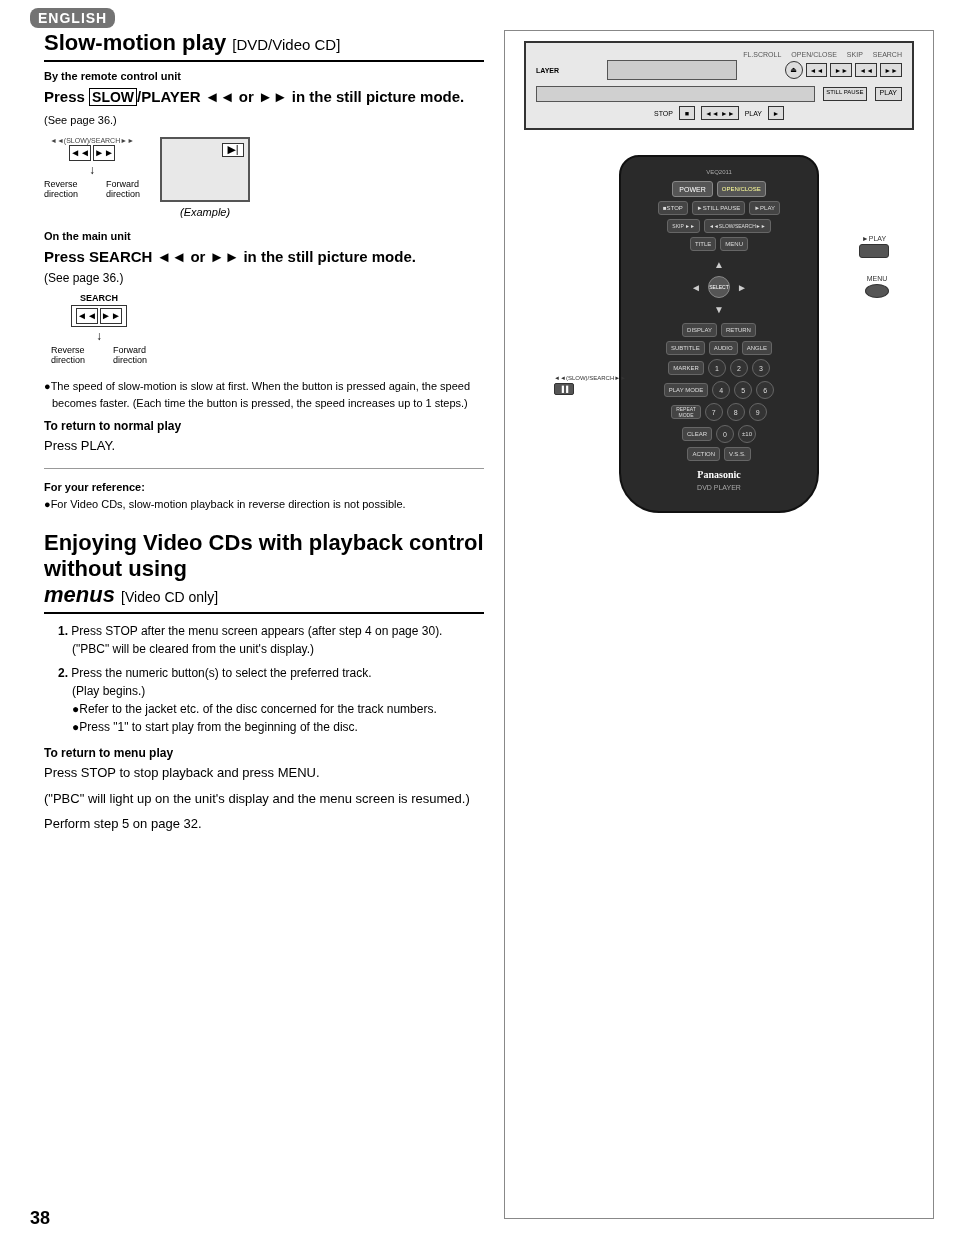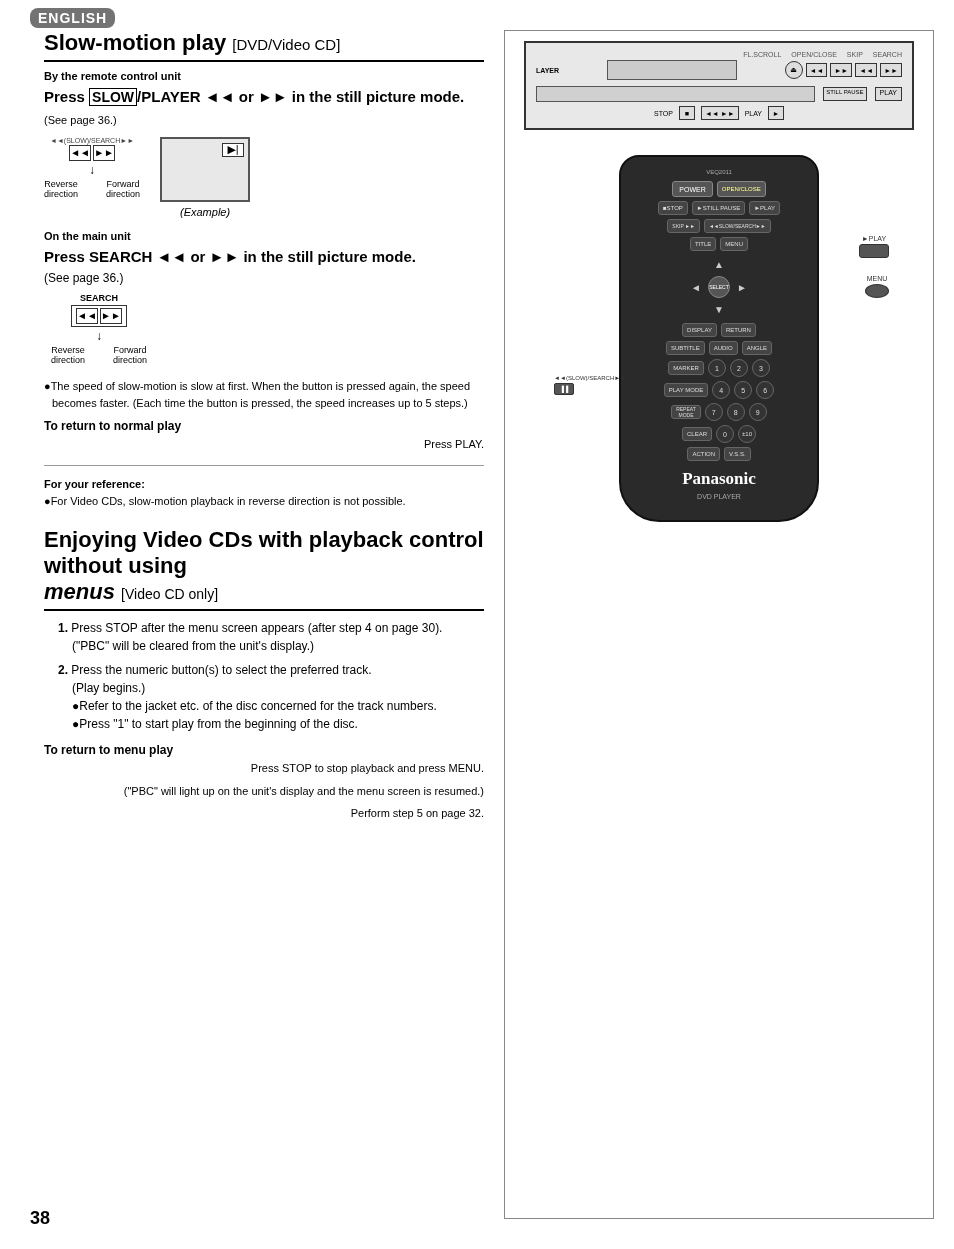--- a/index.html
+++ b/index.html
@@ -165,24 +165,23 @@
     }
 
     .bold-label {
       font-weight: bold;
       font-size: 12px;
       margin-bottom: 3px;
       margin-top: 8px;
     }
 
     .normal-text {
-      font-size: 11px;
+      font-size: 13px;
       line-height: 1.5;
       margin-bottom: 6px;
-      text-align: right;
     }
 
     hr.divider {
       border: none;
       border-top: 1px solid #999;
       margin: 12px 0;
     }
 
     .for-reference {
       font-size: 11px;
@@ -513,21 +512,21 @@
       font-size: 7px;
       width: 18px;
       height: 18px;
       display: flex;
       align-items: center;
       justify-content: center;
     }
 
     .remote-brand {
       color: #fff;
-      font-size: 17px;
+      font-size: 10px;
       font-weight: bold;
       font-family: serif;
       margin-top: 4px;
     }
     .remote-model {
       color: #aaa;
       font-size: 7px;
       text-align: center;
     }
 
@@ -539,21 +538,21 @@
     }
 
     .dir-label-pair {
       display: flex;
       font-size: 9px;
       gap: 28px;
       justify-content: center;
       margin-top: 2px;
     }
     .dir-label-pair div {
-      text-align: center;
+      text-align: left;
       line-height: 1.2;
     }
 
     .remote-wrapper {
       position: relative;
       margin-top: 10px;
     }
 
     .play-right {
       position: absolute;
@@ -637,21 +636,21 @@
       </div>
       <div class="arrow-down">↓</div>
       <div class="dir-label-pair">
         <div>Reverse<br>direction</div>
         <div>Forward<br>direction</div>
       </div>
     </div>
   </div>
 
   <div class="bullet-text">
-    <p>●The speed of slow-motion is slow at first. When the button is pressed again, the speed becomes faster. (Each time the button is pressed, the speed increases up to 5 steps.)</p>
+    <p>●The speed of slow-motion is slow at first. When the button is pressed again, the speed becomes faster. (Each time the button is pressed, the speed increases up to 1 steps.)</p>
   </div>
 
   <div class="bold-label">To return to normal play</div>
   <div class="normal-text">Press PLAY.</div>
 
   <hr class="divider">
 
   <div class="for-reference">For your reference:</div>
   <div class="ref-text">●For Video CDs, slow-motion playback in reverse direction is not possible.</div>
 

